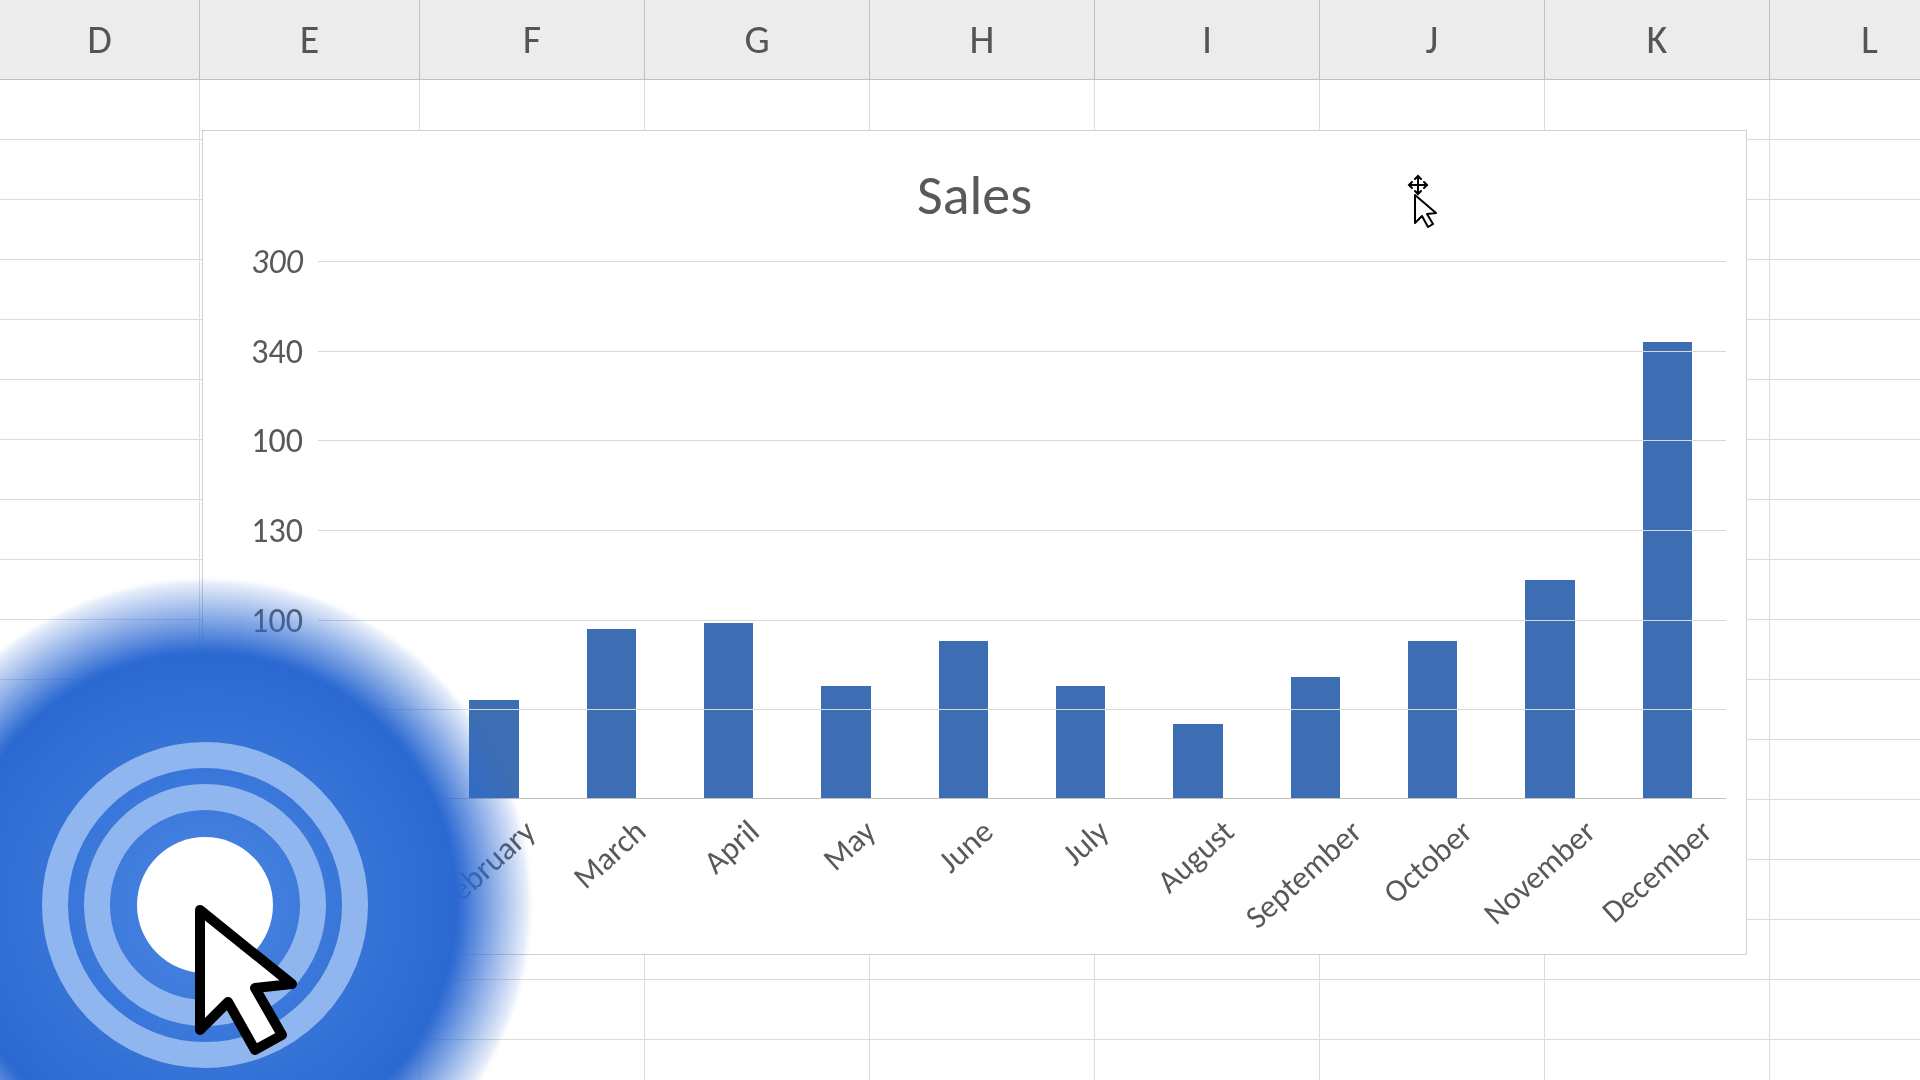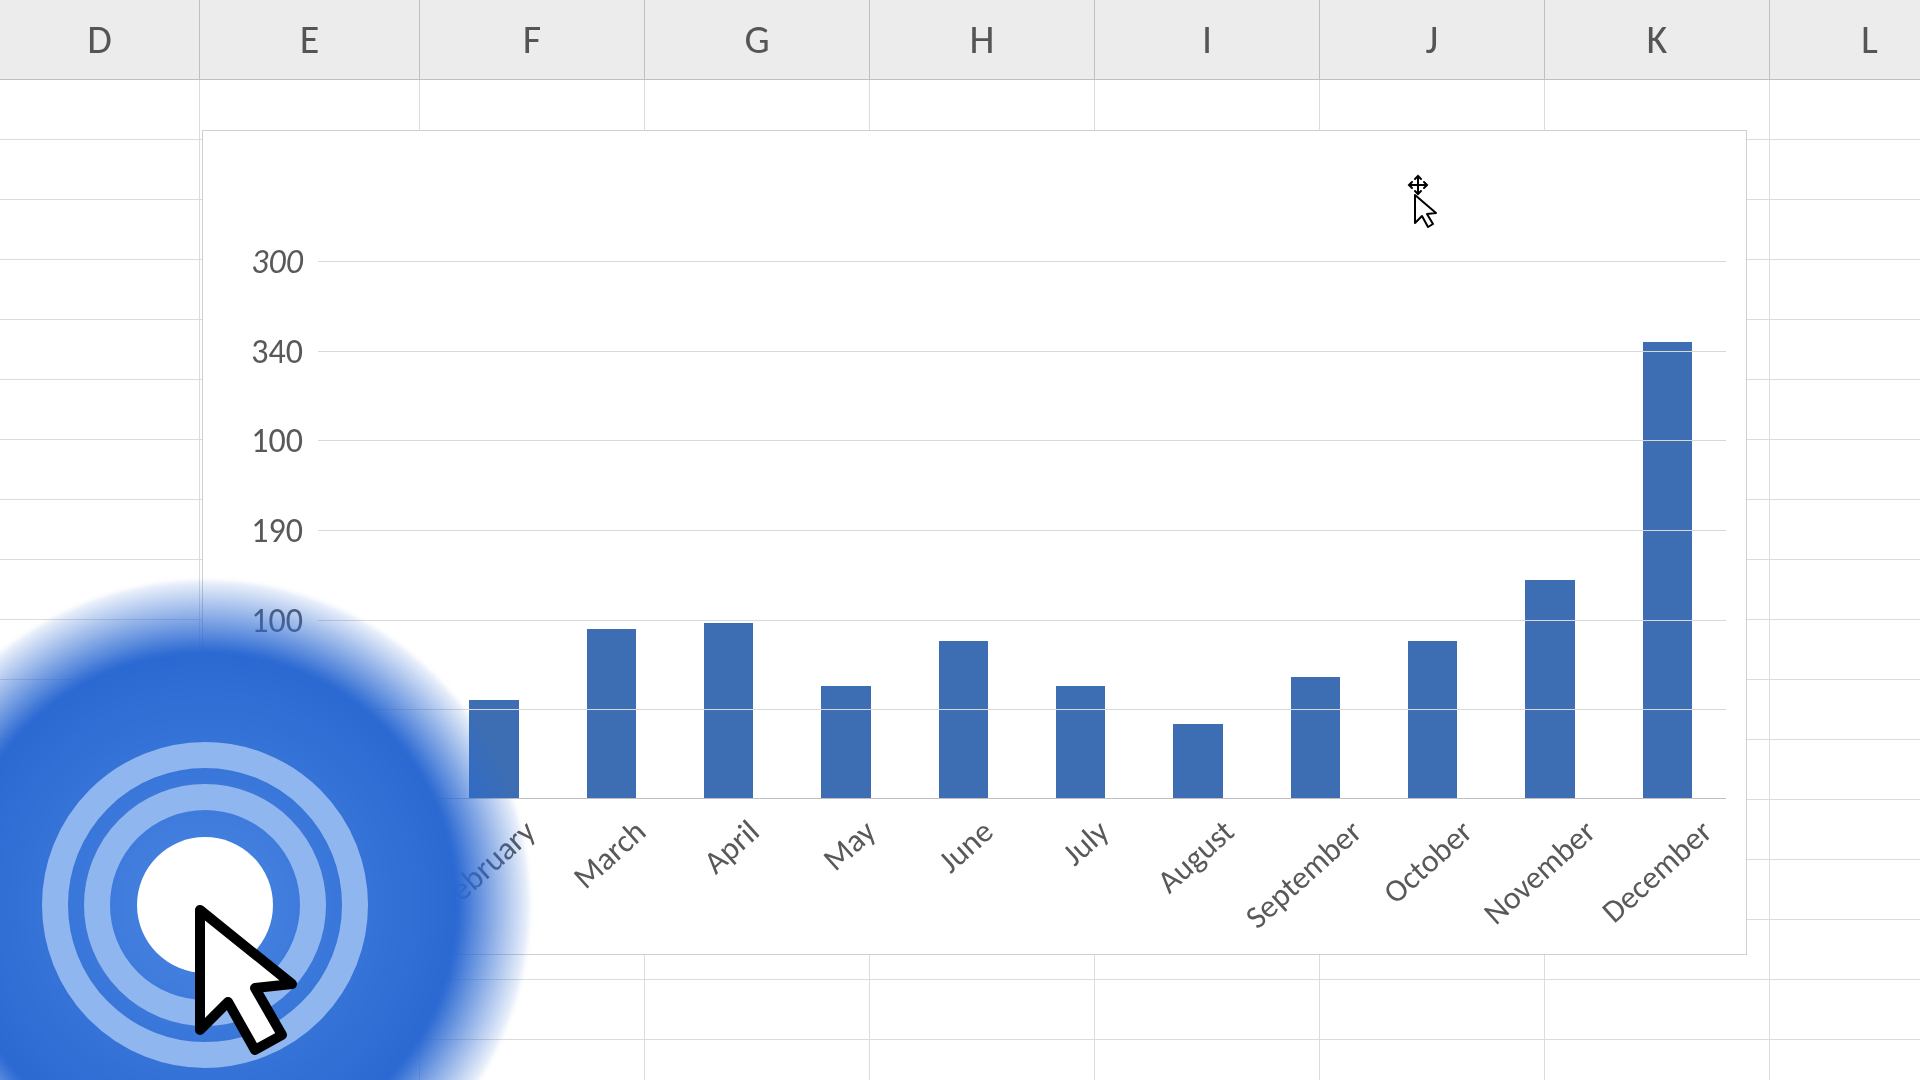--- a/index.html
+++ b/index.html
@@ -368,27 +368,28 @@
         <div class="cell" style="width: 225px;"></div>
         <div class="cell" style="width: 225px;"></div>
         <div class="cell" style="width: 225px;"></div>
         <div class="cell" style="width: 225px;"></div>
         <div class="cell" style="width: 200px;"></div>
       </div>
     </div>
 </div>
 
 <div class="chart">
+  <div class="chart-title">Sales</div>
 
   <div class="plot-outer">
     <div class="ylabels" id="ylabels">
         <div class="ylabel" style="top: 100%;">0</div>
         <div class="ylabel" style="top: 83.3333%;">50</div>
         <div class="ylabel" style="top: 66.6667%;">100</div>
-        <div class="ylabel" style="top: 50%;">190</div>
+        <div class="ylabel" style="top: 50%;">130</div>
         <div class="ylabel" style="top: 33.3333%;">100</div>
         <div class="ylabel" style="top: 16.6667%;">340</div>
         <div class="ylabel" style="top: 0%; font-style: italic;">300</div>
       </div>
     <div class="plot" id="plot">
       <div class="bars" id="bars">
           <div class="bar-slot">
             <div class="bar" title="January: 20" style="height: 6.66667%; background: rgb(61, 110, 180);"></div>
           </div>
           <div class="bar-slot">

